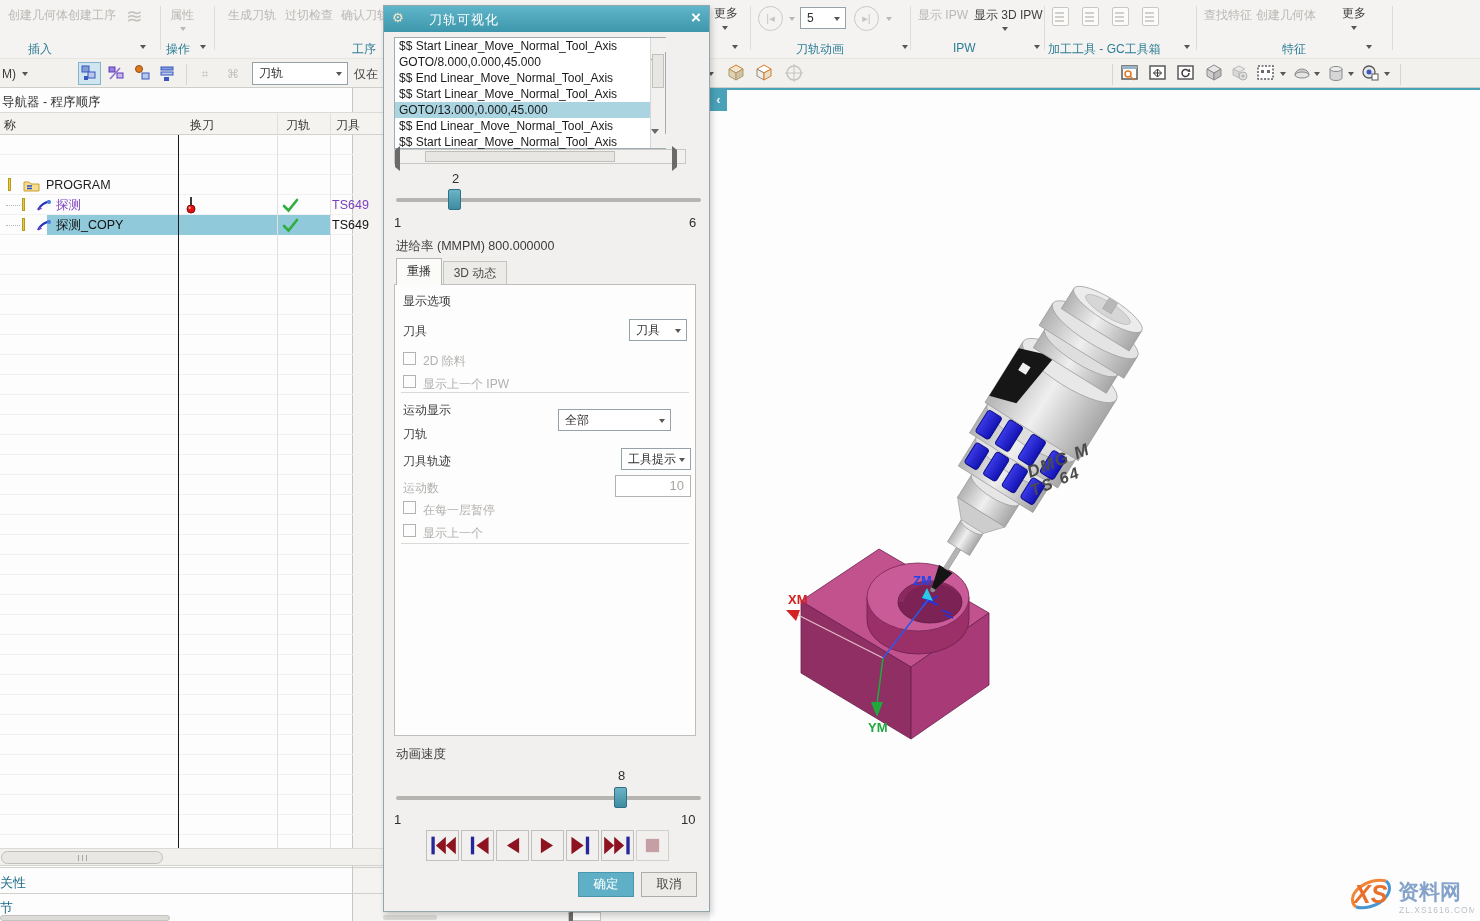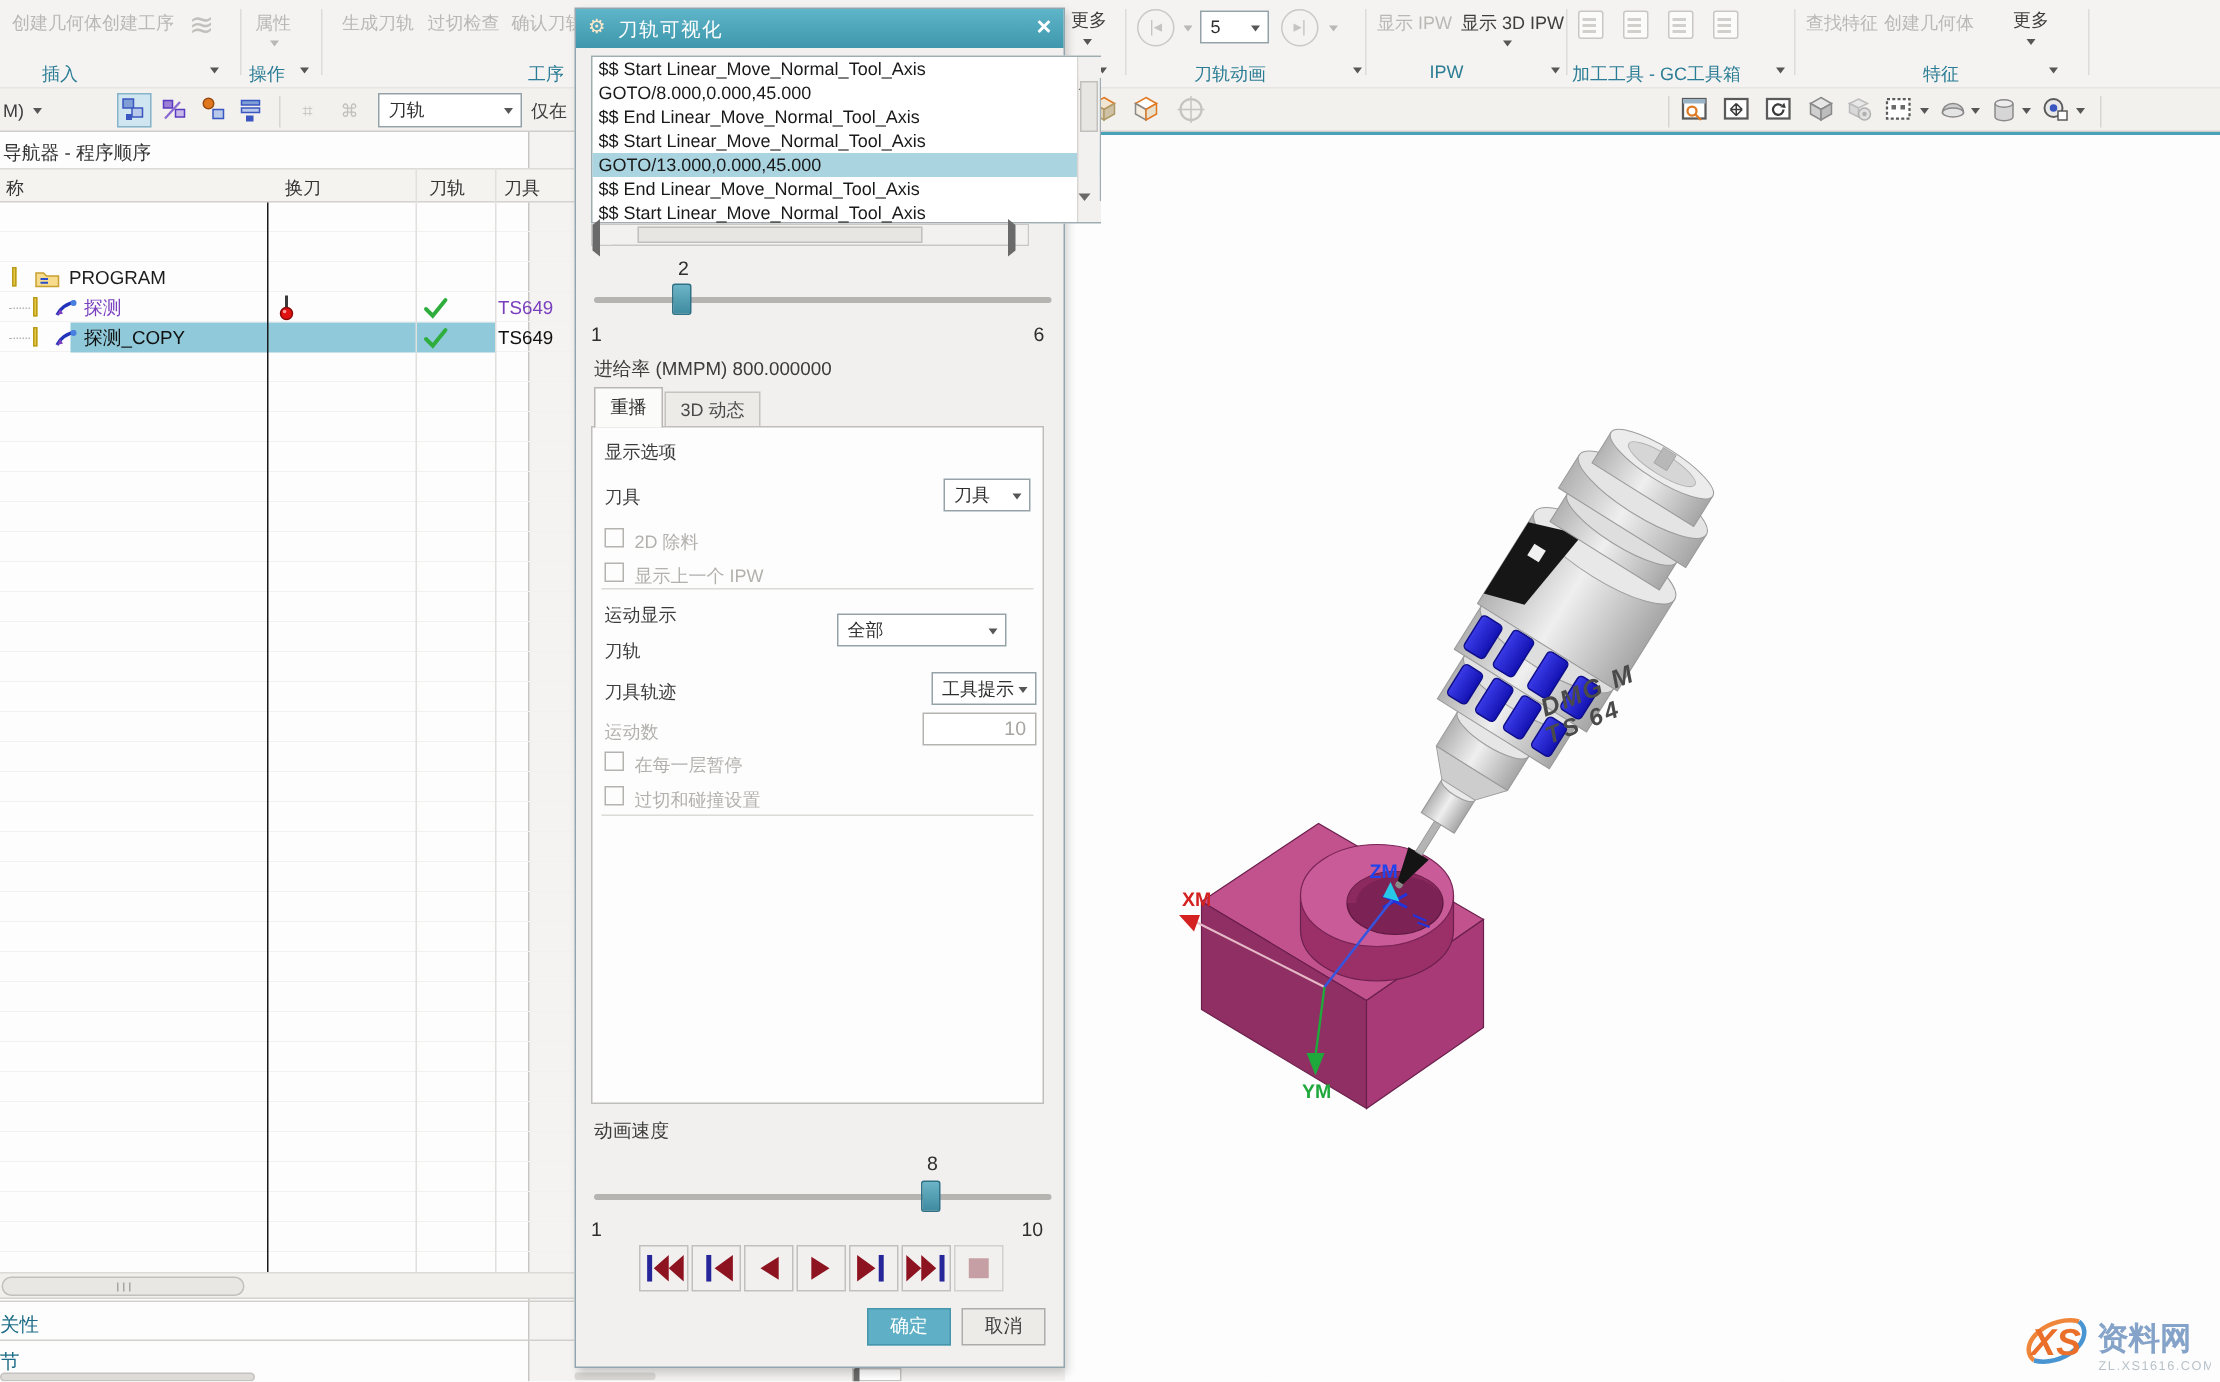--- a/index.html
+++ b/index.html
@@ -36,24 +36,24 @@
   .grip{position:absolute;top:3px;width:1px;height:6px;background:#a8a6a3}
   .secline{position:absolute;left:0;width:383px;height:1px;background:#d2d0cd}
   .seclbl{position:absolute;left:0;font-size:13px;color:#1b6b86;white-space:nowrap}
   
   .gfx{position:absolute;left:383px;top:88px;width:1097px;height:833px;background:#fdfdfd}
   .gfx-top{position:absolute;left:327px;top:0;width:770px;height:2px;background:#4aa2b8}
   .gfx-tab{position:absolute;left:327px;top:2px;width:17px;height:21px;background:#4aa2b8;color:#eaf4f7;font-size:13px;font-weight:bold;text-align:center;line-height:19px}
   
   .dlg{position:absolute;left:383px;top:5px;width:327px;height:907px;background:#f1f0ee;border:1px solid #93a6ad;box-shadow:2px 3px 6px rgba(0,0,0,.18);z-index:10}
   .dlg-title{position:absolute;left:0;top:0;width:100%;height:26px;background:linear-gradient(#5fb5c9,#3e97ac);color:#fff}
-  .dlg-title .t{position:absolute;left:28px;top:5px;font-size:13px;letter-spacing:1px}
+  .dlg-title .t{position:absolute;left:45px;top:5px;font-size:13px;letter-spacing:1px}
   .dlg-title .g{position:absolute;left:8px;top:4px;font-size:13px;color:#fde9c8}
   .dlg-title .x{position:absolute;right:8px;top:2px;font-size:17px;font-weight:bold;color:#fff;line-height:20px}
-  .list{position:absolute;left:10px;top:31px;width:340px;height:112px;background:#fff;border:1px solid #9fadb2}
+  .list{position:absolute;left:10px;top:31px;width:272px;height:112px;background:#fff;border:1px solid #9fadb2}
   .lrow{height:16px;line-height:16px;font-size:12px;color:#1a1a1a;white-space:nowrap;padding-left:4px;overflow:hidden}
   .lrow.sel{background:#a9d4e0}
   .vsb{position:absolute;right:0;top:0;width:15px;height:110px;background:#f2f1ef;border-left:1px solid #d8d6d3}
   .sbtn{position:absolute;left:0;width:15px;height:14px;background:#f2f1ef}
   .tri-u{width:0;height:0;border-left:4px solid transparent;border-right:4px solid transparent;border-bottom:5px solid #6a6a6a;margin:5px auto}
   .tri-d{width:0;height:0;border-left:4px solid transparent;border-right:4px solid transparent;border-top:5px solid #6a6a6a;margin:5px auto}
   .tri-l{width:0;height:0;border-top:4px solid transparent;border-bottom:4px solid transparent;border-right:5px solid #6a6a6a;margin:3px auto}
   .tri-r{width:0;height:0;border-top:4px solid transparent;border-bottom:4px solid transparent;border-left:5px solid #6a6a6a;margin:3px auto}
   .vthumb{position:absolute;left:1px;top:16px;width:12px;height:34px;background:#e8e6e3;border:1px solid #c2c0bd}
   .hsb{position:absolute;left:10px;top:143px;width:292px;height:15px;background:#f2f1ef;border:1px solid #c9c7c4}
@@ -502,21 +502,21 @@
       <span class="dtext" style="left:8px;top:117px">运动显示</span>
       <span class="dtext" style="left:8px;top:141px">刀轨</span>
       <span class="combo" style="left:163px;top:124px;width:113px;height:22px"><span>全部</span><span class="car"></span></span>
       <span class="dtext" style="left:8px;top:168px">刀具轨迹</span>
       <span class="combo" style="left:226px;top:163px;width:70px;height:22px"><span>工具提示</span><span class="car"></span></span>
       <span class="dtext d" style="left:8px;top:195px">运动数</span>
       <span class="numin" style="left:220px;top:190px;width:76px">10</span>
       <span class="cbx" style="left:8px;top:216px"></span>
       <span class="dtext d" style="left:28px;top:217px">在每一层暂停</span>
       <span class="cbx" style="left:8px;top:239px"></span>
-      <span class="dtext d" style="left:28px;top:240px">过切和碰撞设置</span>
+      <span class="dtext d" style="left:28px;top:240px">显示上一个</span>
       <div class="ghr" style="top:258px"></div>
     </div>
 
     <span class="dtext" style="left:12px;top:740px;font-size:12.5px">动画速度</span>
     <span class="snum" style="left:234px;top:762px">8</span>
     <div class="slider-track" style="left:12px;top:790px;width:305px"></div>
     <div class="slider-thumb" style="left:230px;top:781px"></div>
     <span class="snum" style="left:10px;top:806px">1</span>
     <span class="snum" style="left:297px;top:806px">10</span>
 

